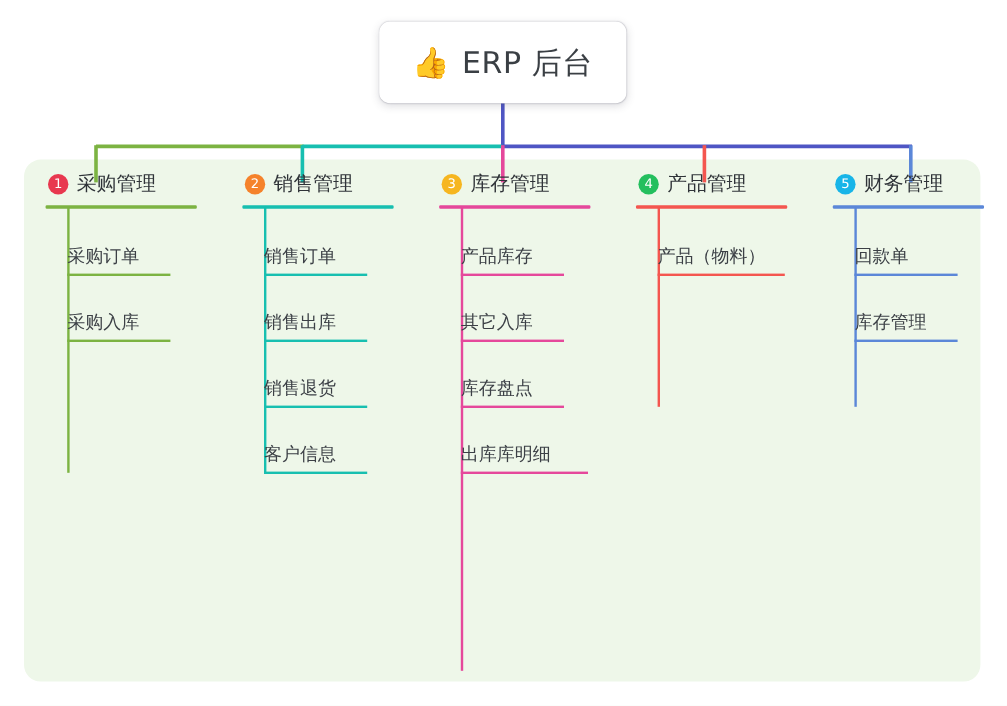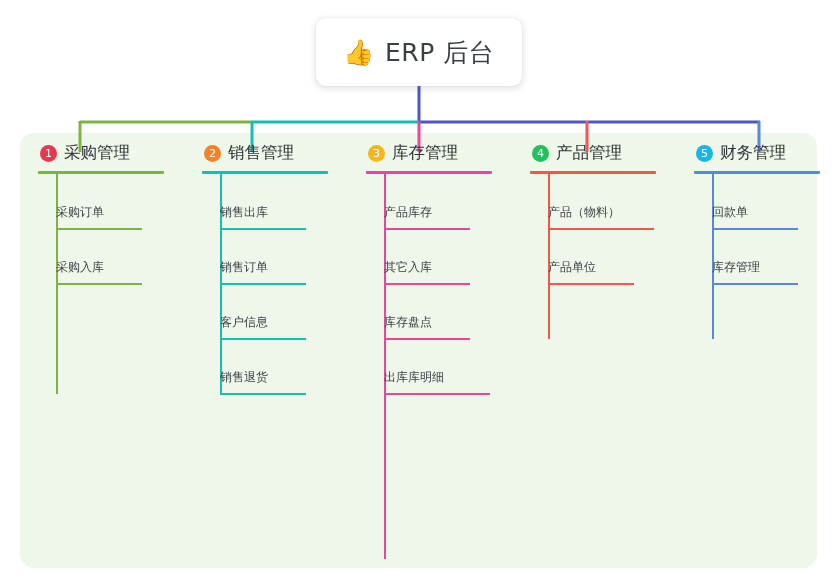--- a/index.html
+++ b/index.html
@@ -136,21 +136,21 @@
     padding-top: 14px;
   }
   .item {
     position: relative;
     height: 55px;
   }
   .item-label {
     position: absolute;
     left: 36px;
     top: 17px;
-    font-size: 12px;
+    font-size: 15px;
     color: #3c4046;
     white-space: nowrap;
   }
   .item-rule {
     position: absolute;
     left: 36px;
     top: 41px;
     height: 1.6px;
     width: 86px;
   }
@@ -210,35 +210,35 @@
 
     <div class="column">
       <div class="col-header">
         <span class="badge" style="background: rgb(245, 130, 43);">2</span>
         <span class="col-title">销售管理</span>
       </div>
       <div class="col-rule" style="background: rgb(23, 191, 176);"></div>
       <div class="col-trunk" style="background: rgb(23, 191, 176); height: 221px;"></div>
       <div class="items">
         <div class="item">
+          <span class="item-label">销售订单</span>
+          <span class="item-rule" style="background: rgb(23, 191, 176);"></span>
+        </div>
+        <div class="item">
           <span class="item-label">销售出库</span>
           <span class="item-rule" style="background: rgb(23, 191, 176);"></span>
         </div>
         <div class="item">
-          <span class="item-label">销售订单</span>
+          <span class="item-label">销售退货</span>
           <span class="item-rule" style="background: rgb(23, 191, 176);"></span>
         </div>
         <div class="item">
           <span class="item-label">客户信息</span>
           <span class="item-rule" style="background: rgb(23, 191, 176);"></span>
         </div>
-        <div class="item">
-          <span class="item-label">销售退货</span>
-          <span class="item-rule" style="background: rgb(23, 191, 176);"></span>
-        </div>
       </div>
     </div>
 
     <div class="column">
       <div class="col-header">
         <span class="badge" style="background: rgb(246, 182, 32);">3</span>
         <span class="col-title">库存管理</span>
       </div>
       <div class="col-rule" style="background: rgb(229, 72, 155);"></div>
       <div class="col-trunk" style="background: rgb(229, 72, 155); height: 386px;"></div>
@@ -267,24 +267,20 @@
         <span class="badge" style="background: rgb(36, 191, 94);">4</span>
         <span class="col-title">产品管理</span>
       </div>
       <div class="col-rule" style="background: rgb(244, 86, 79);"></div>
       <div class="col-trunk" style="background: rgb(244, 86, 79); height: 166px;"></div>
       <div class="items">
         <div class="item">
           <span class="item-label">产品（物料）</span>
           <span class="item-rule wide" style="background: rgb(244, 86, 79);"></span>
         </div>
-        <div class="item">
-          <span class="item-label">产品单位</span>
-          <span class="item-rule" style="background: rgb(244, 86, 79);"></span>
-        </div>
       </div>
     </div>
 
     <div class="column">
       <div class="col-header">
         <span class="badge" style="background: rgb(24, 181, 232);">5</span>
         <span class="col-title">财务管理</span>
       </div>
       <div class="col-rule" style="background: rgb(91, 135, 216);"></div>
       <div class="col-trunk" style="background: rgb(91, 135, 216); height: 166px;"></div>

